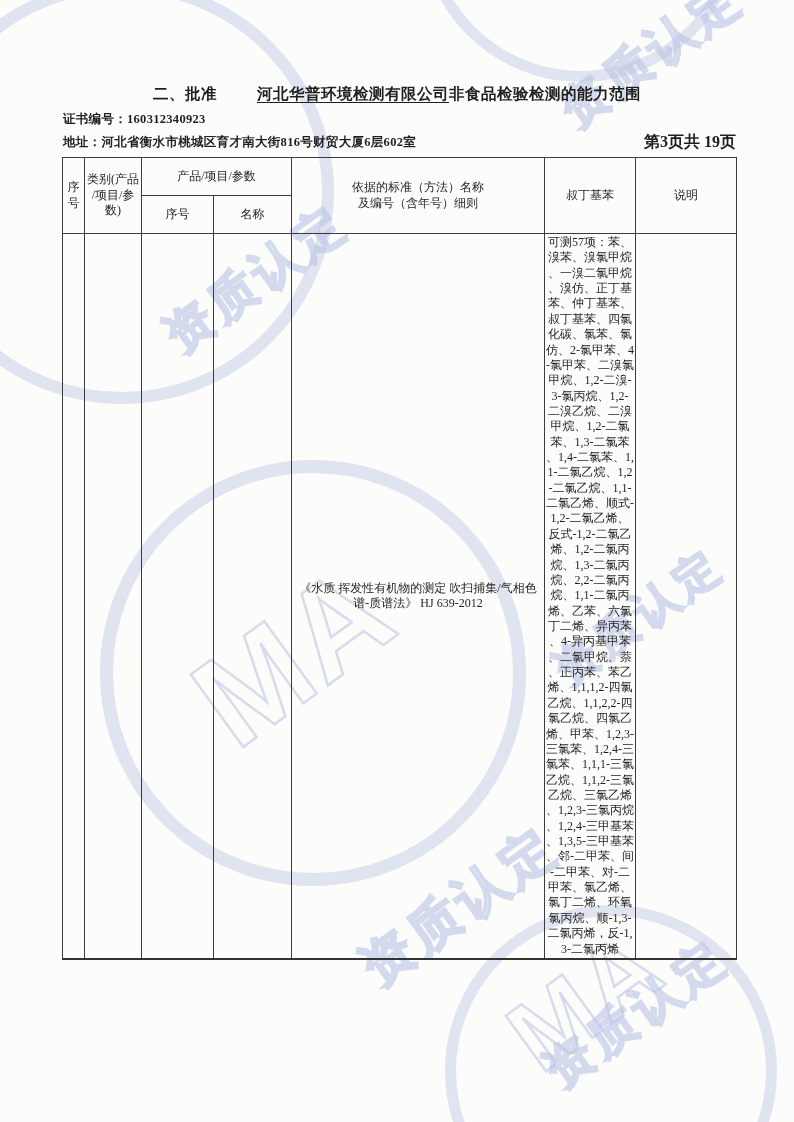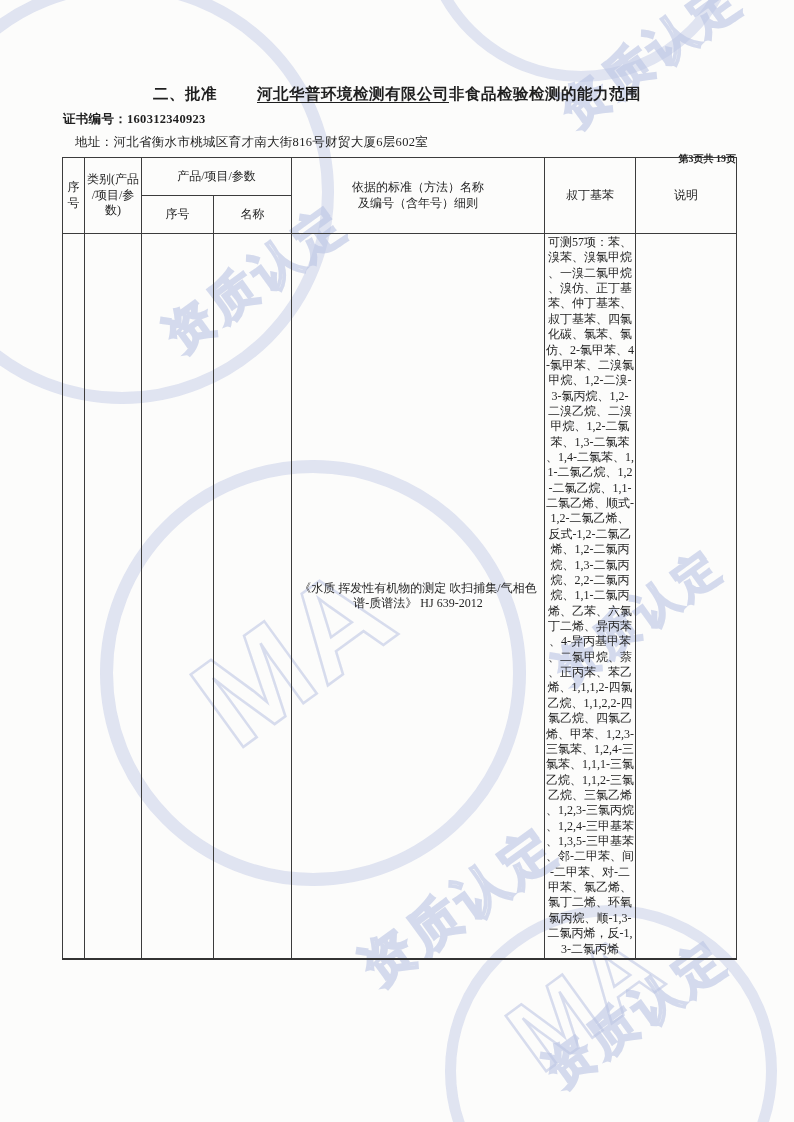--- a/index.html
+++ b/index.html
@@ -28,22 +28,22 @@
     transform:rotate(-36deg);white-space:nowrap;line-height:1;
   }
   
   .content{position:relative;z-index:1;}
   .title{
     position:absolute;left:0;top:84px;width:100%;
     text-align:center;font-size:15.5px;font-weight:700;letter-spacing:0.5px;
   }
   .title .u{border-bottom:1.2px solid #1f1f1f;margin-left:40px;}
   .meta-cert{position:absolute;left:63px;top:111px;font-size:12.5px;font-weight:600;letter-spacing:0.3px;}
-  .meta-addr{position:absolute;left:63px;top:134px;font-size:12.5px;font-weight:400;letter-spacing:0.3px;margin-left:12px;}
-  .page-indicator{position:absolute;right:58px;top:132px;font-size:10px;font-weight:600;margin-top:20px;}
+  .meta-addr{position:absolute;left:63px;top:134px;font-size:12.5px;font-weight:700;letter-spacing:0.3px;}
+  .page-indicator{position:absolute;right:58px;top:132px;font-size:16px;font-weight:600;}
   table.cap{
     position:absolute;left:62px;top:157px;
     border-collapse:collapse;table-layout:fixed;width:674px;
     background:transparent;
     font-family:Liberation Serif, serif;
   }
   table.cap td{
     border:1px solid #3c3c3c;
     text-align:center;vertical-align:middle;
     font-size:12px;line-height:1.28;padding:1px;

